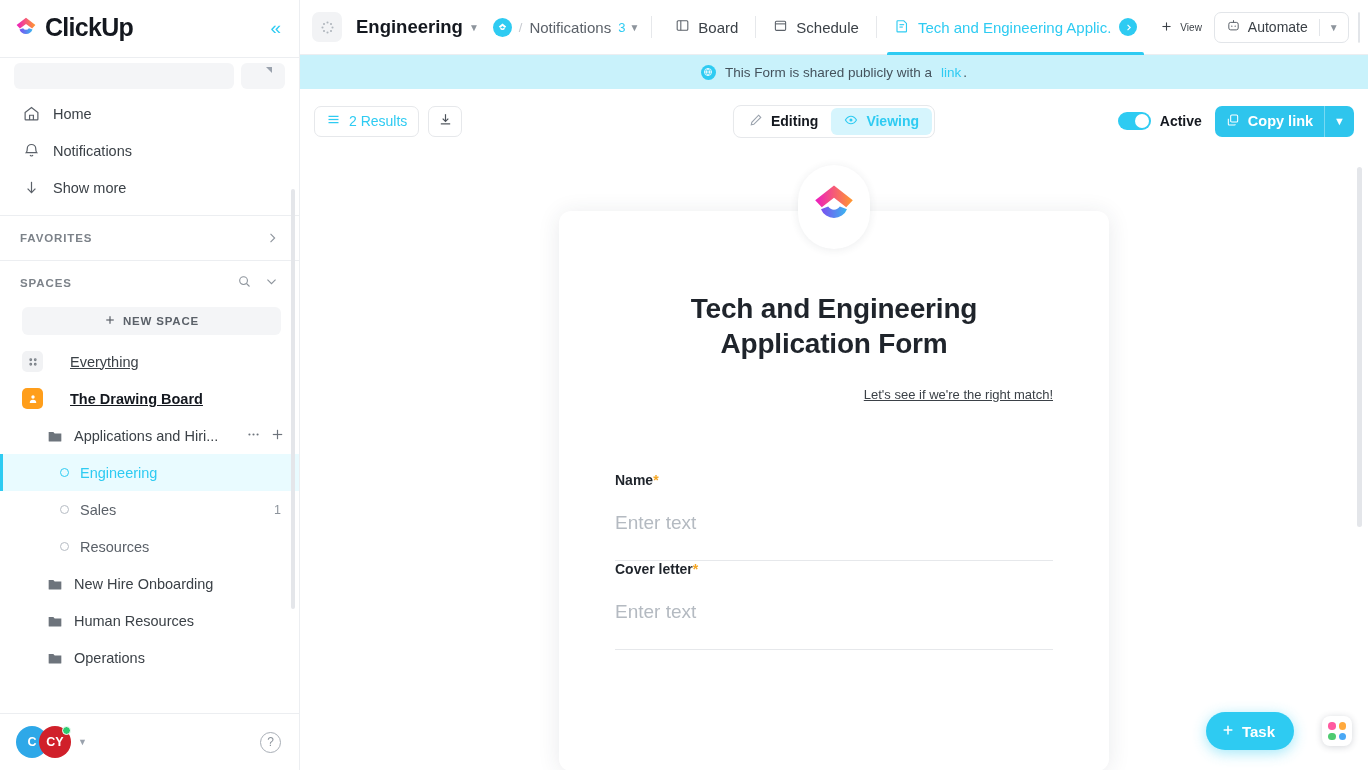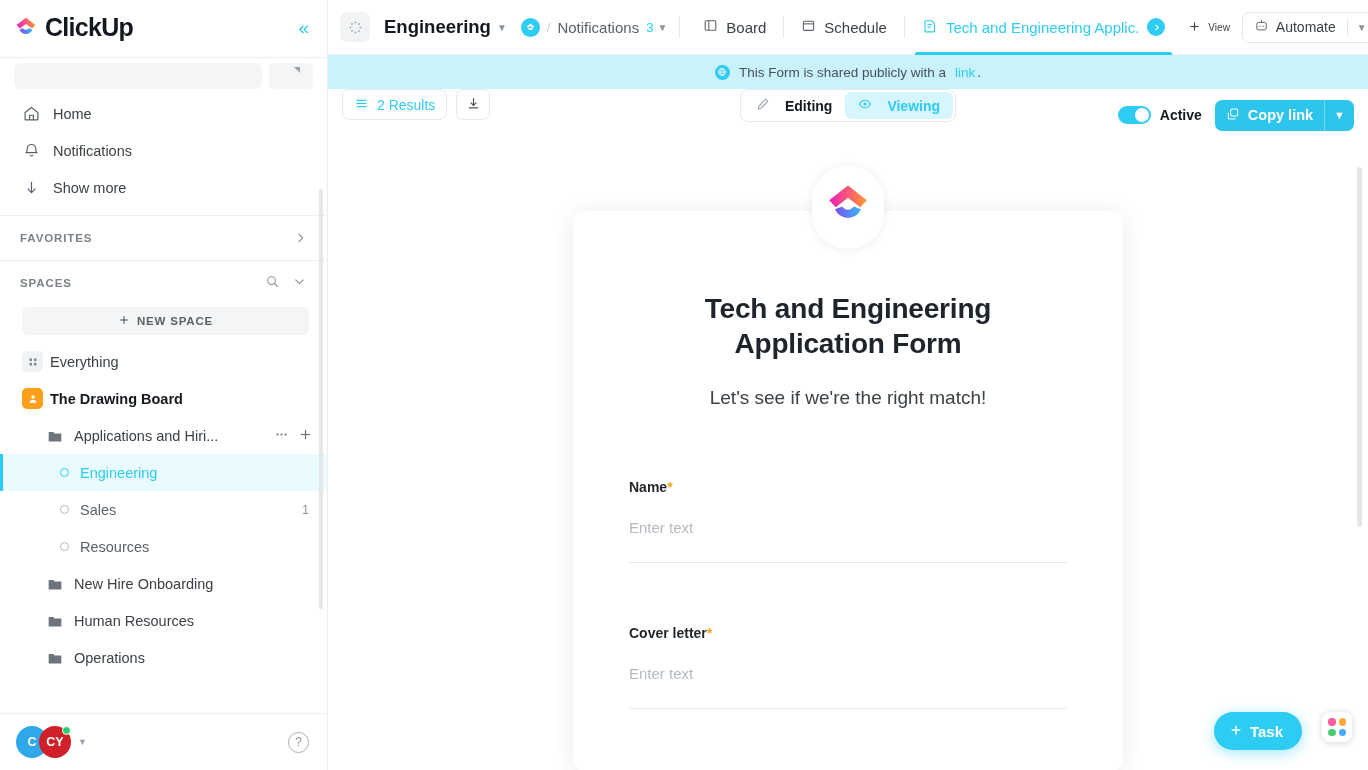--- a/index.html
+++ b/index.html
@@ -7,21 +7,21 @@
     width: 1368px; height: 770px;
     font-family: "Liberation Sans", sans-serif;
     background: #ffffff;
     overflow: hidden;
     -webkit-font-smoothing: antialiased;
   }
   .app { display: flex; width: 1368px; height: 770px; position: relative; }
 
   
   .sidebar {
-    width: 328px; height: 770px; background: #fff;
+    width: 300px; height: 770px; background: #fff;
     border-right: 1px solid #eceef1;
     display: flex; flex-direction: column; position: relative;
   }
   .sb-logo-row {
     height: 55px; display: flex; align-items: center;
     padding: 0 18px 0 14px; justify-content: space-between;
     background: #fff; position: relative; z-index: 5;
   }
   .logo-wrap { display: flex; align-items: center; gap: 7px; }
   .logo-mark { width: 24px; height: 24px; position: relative; }
@@ -57,22 +57,22 @@
   .sb-section-title { font-size: 11.5px; font-weight: bold; letter-spacing: 0.9px; color: #7c8289; }
   .sb-section-actions { display: flex; align-items: center; gap: 12px; color: #8d949c; }
 
   .new-space-btn {
     margin: 2px 18px 8px 22px; height: 28px; border-radius: 6px; background: #f4f5f7;
     display: flex; align-items: center; justify-content: center; gap: 7px;
     font-size: 11.5px; font-weight: bold; letter-spacing: 0.8px; color: #5b6169; cursor: pointer;
   }
 
   .space-row {
-    height: 37px; display: flex; align-items: center; gap: 7px;
-    padding: 0 18px 0 22px; cursor: pointer; font-size: 14.5px; color: #3b4147;
+    height: 37px; display: flex; align-items: center; gap: 27px;
+    padding: 0 18px 0 22px; cursor: pointer; font-size: 14.5px; color: #3b4147; text-decoration: underline;
   }
   .space-ico { width: 21px; height: 21px; border-radius: 5px; display:flex; align-items:center; justify-content:center; flex-shrink:0; }
   .space-ico.grid { background: #f1f2f4; }
   .space-ico.orange { background: #ff9e1b; }
   .space-row.bold { font-weight: bold; color: #14181f; }
 
   .folder-row {
     height: 37px; display: flex; align-items: center; gap: 10px;
     padding: 0 14px 0 46px; cursor: pointer; font-size: 14.5px; color: #3b4147;
   }
@@ -169,36 +169,36 @@
     height: 34px; background: #c9f2fb; display: flex; align-items: center;
     justify-content: center; gap: 9px; font-size: 13.5px; color: #44525c;
   }
   .banner-link { color: #2ecbf2; text-decoration: none; cursor: pointer; }
   .globe {
     width: 15px; height: 15px; border-radius: 50%; background: #2ecbf2;
     display:flex; align-items:center; justify-content:center; color:#fff; font-size: 10px;
   }
 
   .toolbar {
-    height: 52px; display: flex; padding: 0 14px 0 14px;
+    height: 52px; display: flex; align-items: center; padding: 12px 14px 0 14px;
     position: relative; background: #fff;
   }
   .tb-btn {
     height: 31px; border: 1px solid #e6e8eb; border-radius: 7px; display:flex; align-items:center;
     gap: 8px; padding: 0 11px; font-size: 14px; color: #3b4147; cursor: pointer; background:#fff;
   }
   .tb-btn.icon-only { width: 34px; padding: 0; justify-content: center; }
   .results-count { color: #2ecbf2; }
   .seg-group {
     position: absolute; left: 50%; transform: translateX(-50%);
     height: 33px; border: 1px solid #e6e8eb; border-radius: 8px; display: flex; align-items: center;
     padding: 2px; background: #fff;
   }
   .seg {
-    height: 27px; border-radius: 6px; display: flex; align-items: center; gap: 15px;
+    height: 27px; border-radius: 6px; display: flex; align-items: center; gap: 8px;
     padding: 0 13px; font-size: 14px; font-weight: bold; color: #14181f; cursor: pointer;
   }
   .seg.active { background: #d6f5fd; color: #2ecbf2; }
   .toolbar-right { margin-left: auto; display: flex; align-items: center; gap: 13px; }
   .toggle-wrap { display: flex; align-items: center; gap: 9px; cursor: pointer; }
   .toggle {
     width: 33px; height: 18px; border-radius: 9px; background: #2ecbf2; position: relative;
   }
   .toggle:after {
     content:""; position:absolute; right: 2px; top: 2px; width: 14px; height: 14px;
@@ -223,37 +223,37 @@
   .form-logo {
     position: absolute; left: 50%; transform: translateX(-50%); top: -46px;
     width: 72px; height: 84px; border-radius: 40px; background: #fff;
     box-shadow: 0 1px 8px rgba(40,50,70,0.09);
     display: flex; align-items: center; justify-content: center;
   }
   .form-title {
     padding: 80px 56px 0; font-size: 28px; font-weight: bold; color: #1f242b;
     text-align: center; line-height: 1.25; letter-spacing: -0.2px;
   }
-  .form-sub { padding: 26px 56px 0; font-size: 19px; color: #3b4147; text-align: center; }
+  .form-sub { padding: 26px 56px 0; font-size: 13px; color: #3b4147; text-align: right; text-decoration: underline; }
   .form-fields { padding: 70px 56px 0; }
-  .field { margin-bottom: 62px; }
+  .field { }
   .field-label { font-size: 14px; font-weight: bold; color: #1f242b; margin-bottom: 24px; }
   .req { color: #f5a623; }
   .field-input {
-    font-size: 15px; color: #b4bac1; padding-bottom: 26px;
+    font-size: 19px; color: #b4bac1; padding-bottom: 26px;
     border-bottom: 1px solid #e6e8eb; cursor: text;
   }
 
   .canvas-scroll {
     position: absolute; right: 6px; top: 26px; width: 5px; height: 360px;
     background: #e4e6ea; border-radius: 3px;
   }
 
   .fab-row {
-    position: absolute; right: 16px; bottom: 20px; display: flex; align-items: flex-start; gap: 20px;
+    position: absolute; right: 16px; bottom: 20px; display: flex; align-items: center; gap: 28px;
   }
   .fab-task {
     height: 38px; padding: 0 19px 0 15px; border-radius: 19px; background: #2ecbf2;
     color: #fff; font-size: 15px; font-weight: bold; display: flex; align-items: center; gap: 7px;
     box-shadow: 0 3px 14px rgba(46,203,242,0.45); cursor: pointer;
   }
   .fab-apps {
     width: 30px; height: 30px; border-radius: 8px; background: #fff;
     box-shadow: 0 1px 7px rgba(40,50,70,0.2); display: grid;
     grid-template-columns: 1fr 1fr; gap: 3px; padding: 6px; cursor: pointer;

